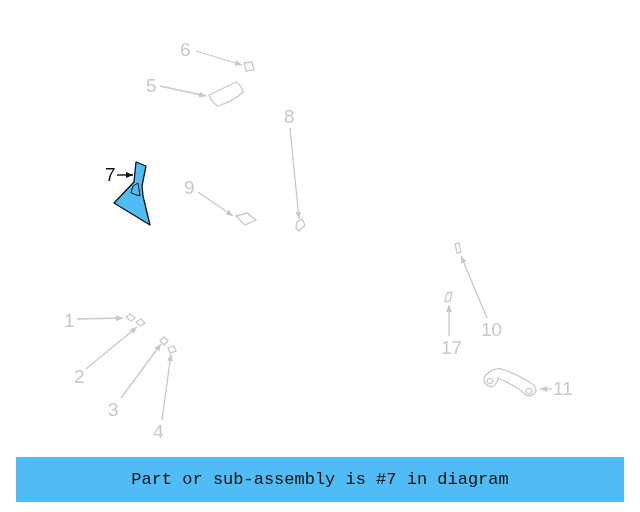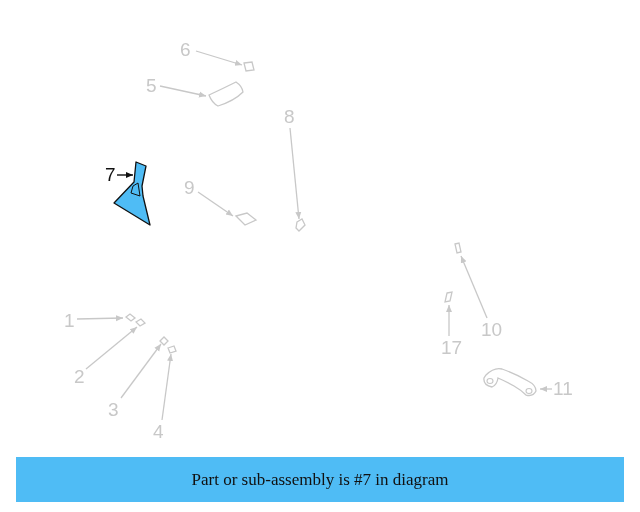--- a/index.html
+++ b/index.html
@@ -37,21 +37,21 @@
       top: 457px;
       width: 608px;
       height: 45px;
       background: #4fbcf5;
       display: flex;
       flex-direction: column;
       align-items: center;
       justify-content: center;
     }
     #banner .line {
-      font-family: Liberation Serif, serif;
+      font-family: Liberation Mono, monospace;
       font-size: 17px;
       line-height: 19px;
       color: #111111;
       white-space: nowrap;
     }
     #banner .line2 {
       margin-right: 28px;
     }
   </style>
 </head>

